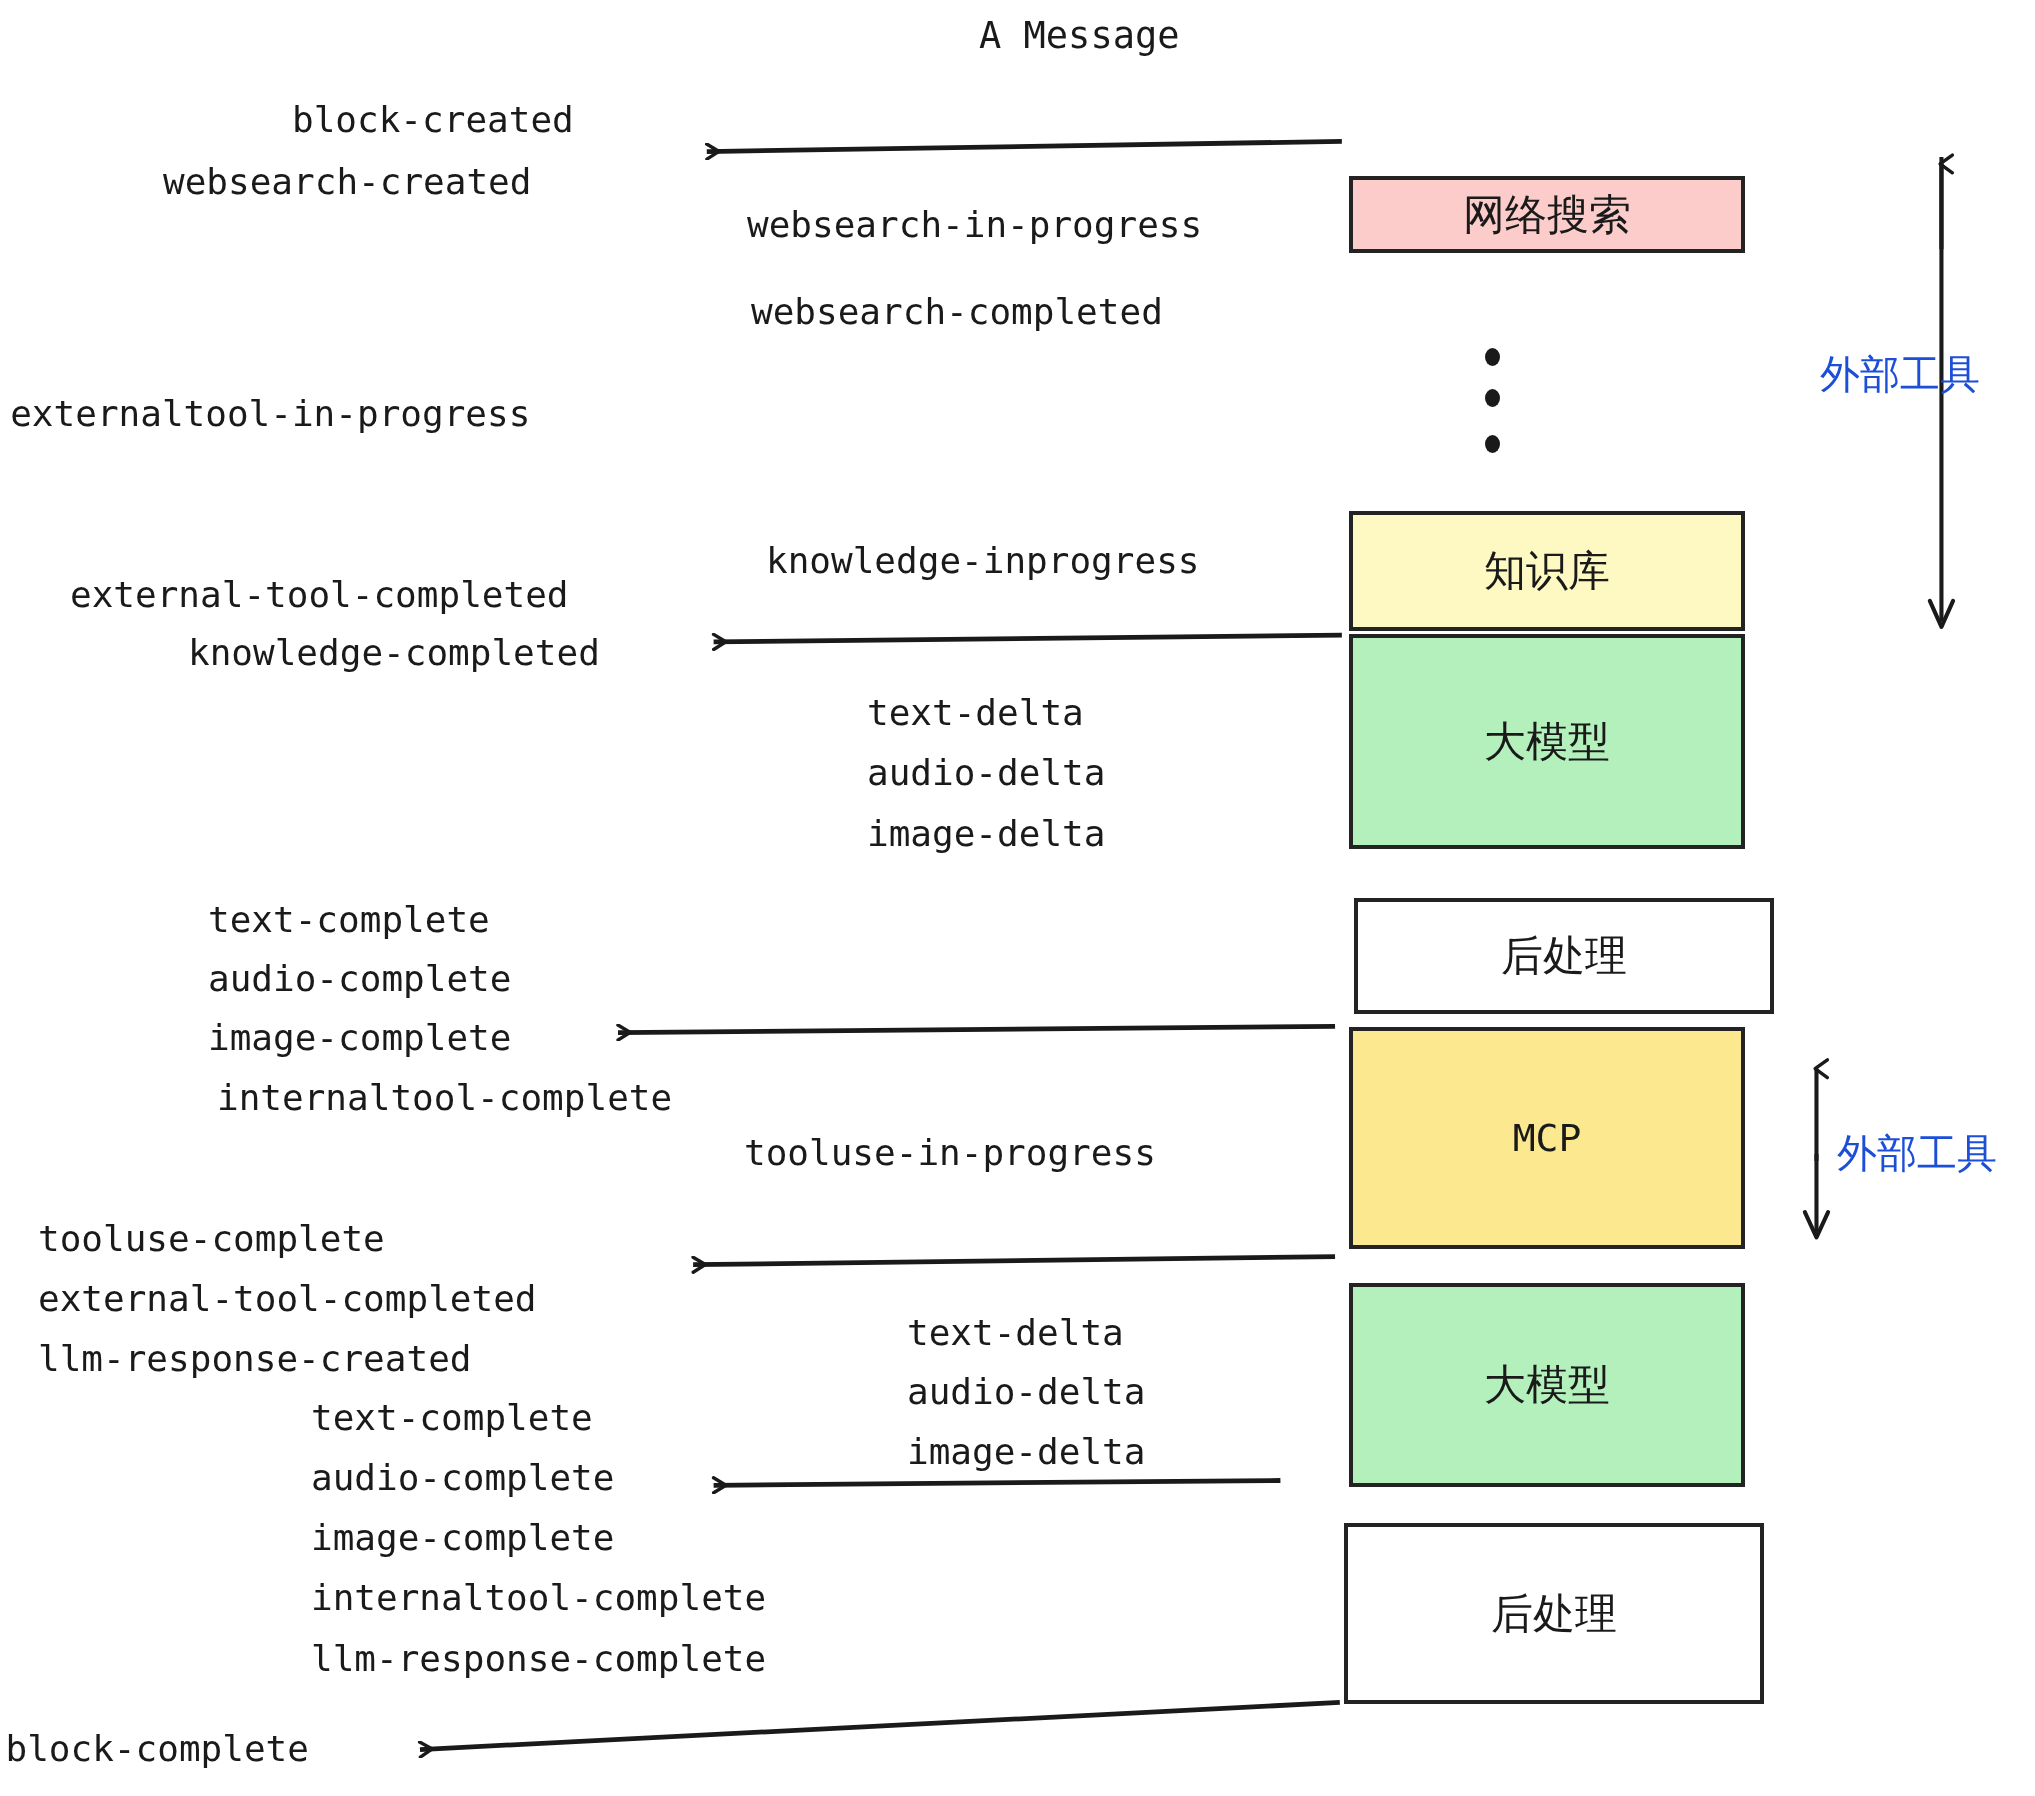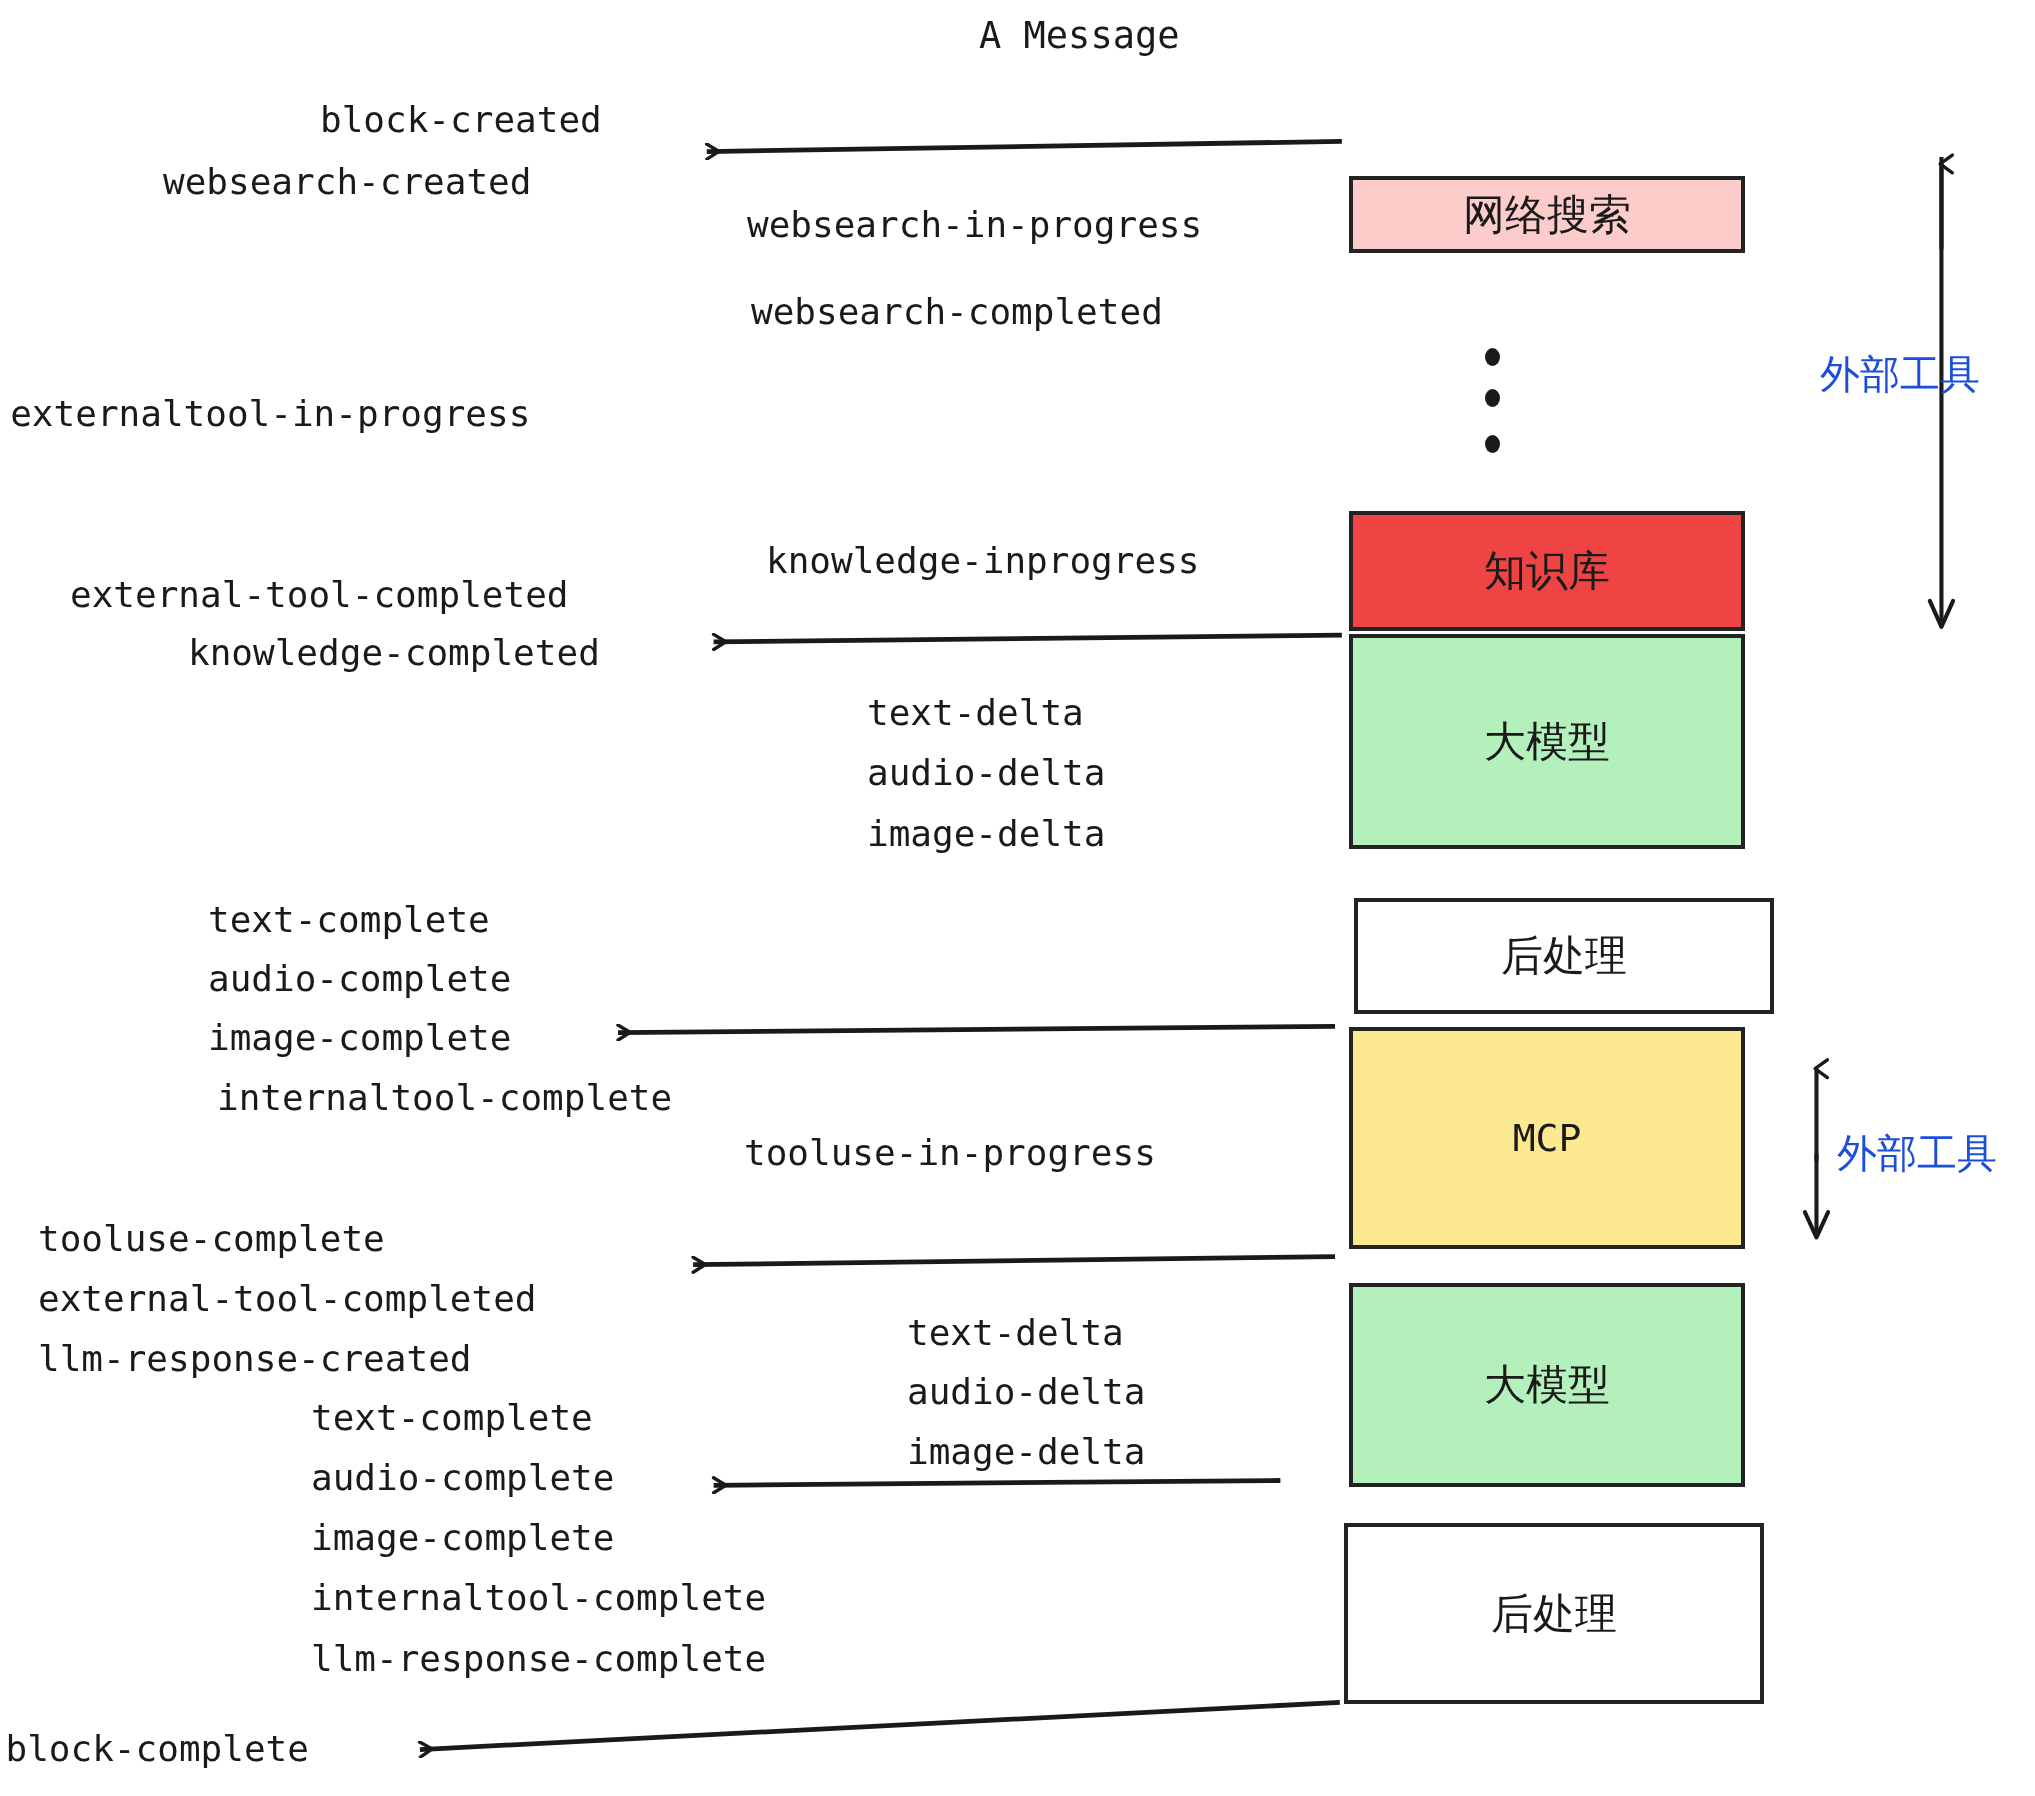--- a/index.html
+++ b/index.html
@@ -105,21 +105,21 @@
     <line x1="2843" y1="230" x2="2843" y2="910" stroke="#1a1a1a" stroke-width="6"></line>
     <path d="M2826,880 L2843,918 L2860,880" fill="none" stroke="#1a1a1a" stroke-width="6" stroke-linecap="round" stroke-linejoin="round"></path>
 
     <line x1="2660" y1="1700" x2="2660" y2="1565" stroke="#1a1a1a" stroke-width="6" marker-end="url(#ahead-up)"></line>
     <line x1="2660" y1="1690" x2="2660" y2="1805" stroke="#1a1a1a" stroke-width="6"></line>
     <path d="M2643,1775 L2660,1812 L2677,1775" fill="none" stroke="#1a1a1a" stroke-width="6" stroke-linecap="round" stroke-linejoin="round"></path>
   </svg>
 
   <div class="title" style="left:979px; top:13.7px;">A Message</div>
 
-  <div class="evt" style="left:320px;  top:102px;">block-created</div>
+  <div class="evt" style="left:292px;  top:102px;">block-created</div>
   <div class="evt" style="left:163px;  top:164px;">websearch-created</div>
   <div class="evt" style="left:747px; top:207px;">websearch-in-progress</div>
   <div class="evt" style="left:751px; top:294px;">websearch-completed</div>
   <div class="evt" style="left:766px; top:543px;">knowledge-inprogress</div>
 
   <div class="evt" style="left:10.2px;   top:396px;">externaltool-in-progress</div>
   <div class="evt" style="left:70px;  top:577px;">external-tool-completed</div>
   <div class="evt" style="left:188px;  top:635px;">knowledge-completed</div>
 
   <div class="evt" style="left:867px; top:695px;">text-delta</div>
@@ -149,21 +149,21 @@
   <div class="evt" style="left:5.5px;    top:1731px;">block-complete</div>
 
   <div class="box" style="left:1349px; top:176px; width:396px; height:77px; background:#FCCCCB;">
     <span>网络搜索</span>
   </div>
 
   <div class="dot" style="left:1485px; top:348px;"></div>
   <div class="dot" style="left:1485px; top:389px;"></div>
   <div class="dot" style="left:1485px; top:435px;"></div>
 
-  <div class="box" style="left:1349px; top:511px; width:396px; height:120px; background:#ef4444;">
+  <div class="box" style="left:1349px; top:511px; width:396px; height:120px; background:#fef9c3;">
     <span>知识库</span>
   </div>
 
   <div class="box" style="left:1349px; top:634px; width:396px; height:215px; background:#B4F0BC;">
     <span>大模型</span>
   </div>
 
   <div class="box" style="left:1354px; top:898px; width:420px; height:116px; background:#FFFFFF;">
     <span>后处理</span>
   </div>

